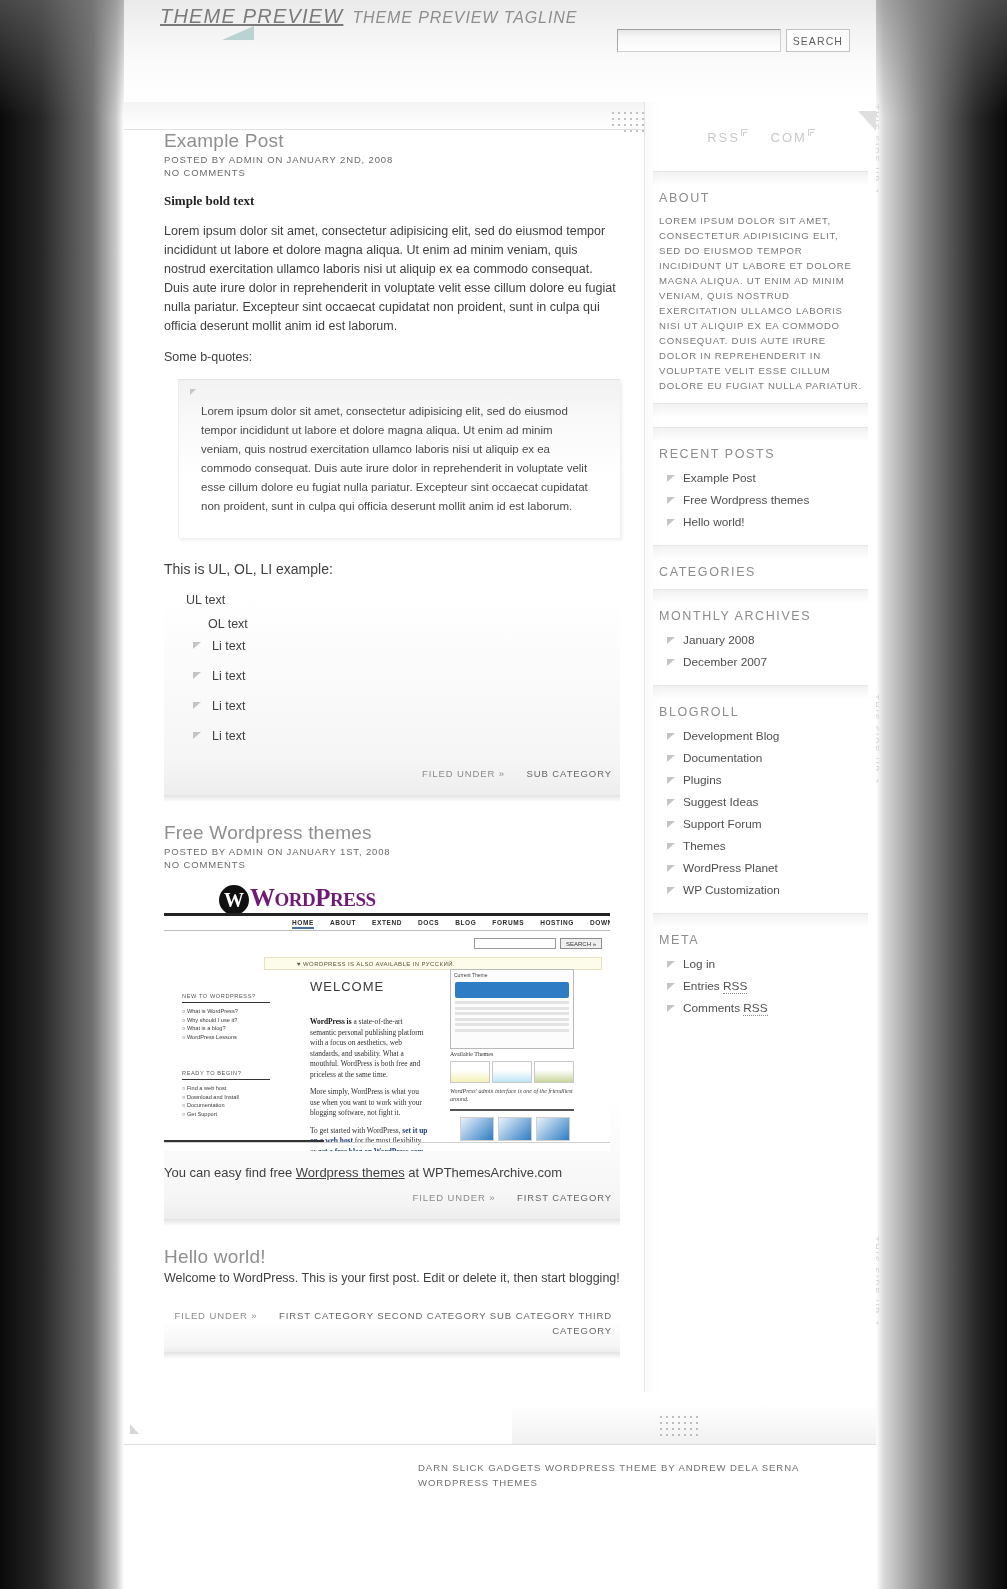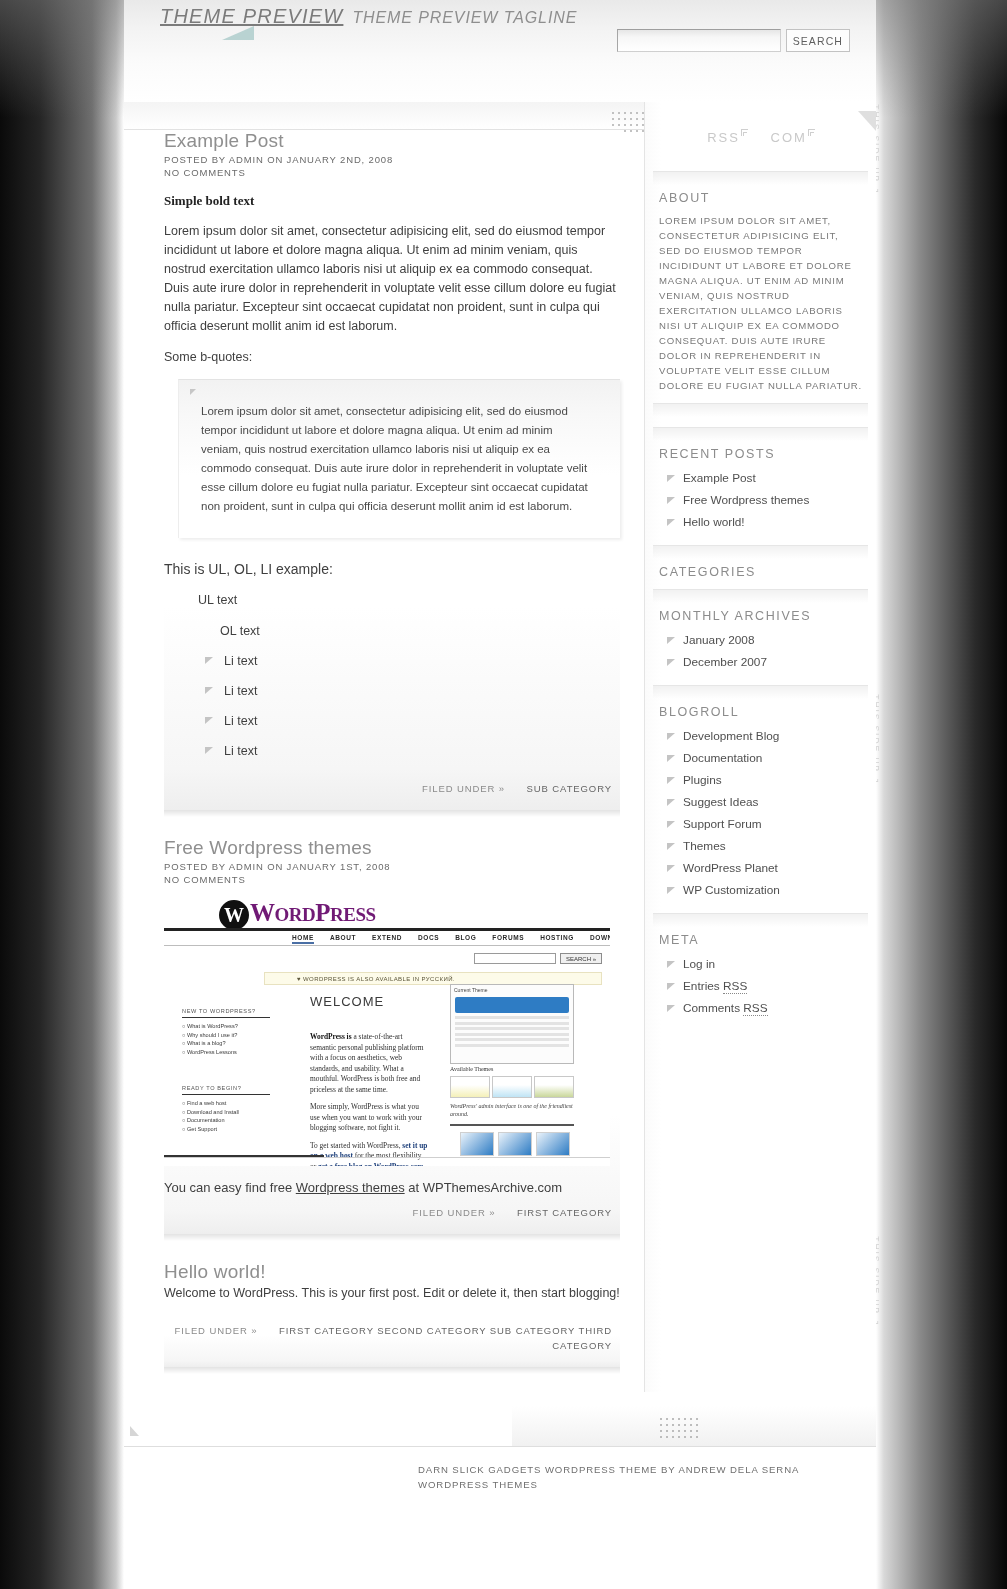--- a/index.html
+++ b/index.html
@@ -168,21 +168,21 @@
   }
   blockquote::before {
     content:""; position:absolute; left: 11px; top: 9px;
     width:0;height:0;
     border-top: 6px solid #c6c6c6;
     border-right: 6px solid transparent;
   }
   blockquote p { margin: 0; }
 
   .ul-intro { margin: 0 0 10px 0; font-size: 14px; color: #3f3f3f; }
-  ul.demo-list, ol.demo-list { list-style: none; margin: 12px; padding: 0; }
+  ul.demo-list, ol.demo-list { list-style: none; margin: 0; padding: 0; }
   .li-ul { padding-left: 22px; font-size: 12.5px; color: #3f3f3f; margin-bottom: 5px; }
   .li-ol { padding-left: 44px; font-size: 12.5px; color: #3f3f3f; margin-bottom: 4px; }
   .li-item {
     padding-left: 48px; font-size: 12.5px; color: #3f3f3f;
     margin-bottom: 14px; position: relative; line-height: 16px;
   }
   .li-item .bullet-arrow {
     position: absolute; left: 29px; top: 4px;
     width: 0; height: 0;
     border-top: 7px solid #c4c4c4;

